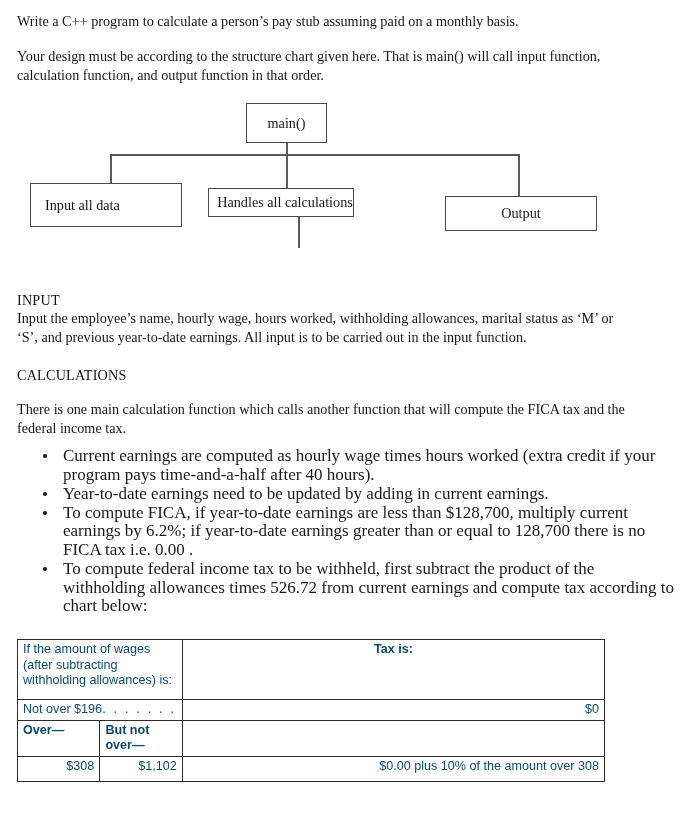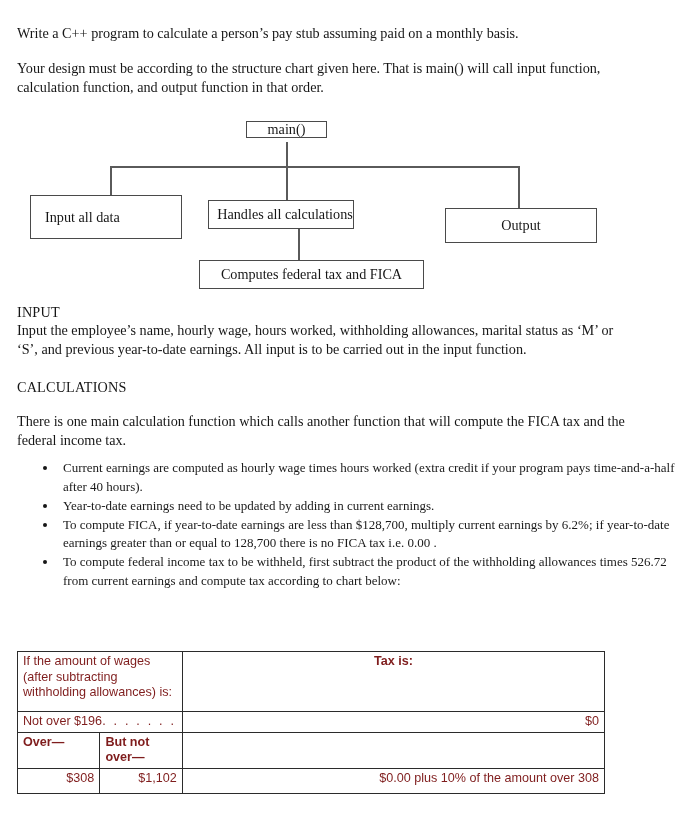--- a/index.html
+++ b/index.html
@@ -11,21 +11,20 @@
     width: 699px;
     height: 830px;
     position: relative;
     overflow: hidden;
     font-family: "Liberation Serif", "DejaVu Serif", serif;
     color: #1a1a1a;
   }
   .page {
     position: absolute;
     inset: 0;
-    margin-top: 12px;
   }
 
   
   .prose {
     position: absolute;
     font-family: "Liberation Serif", "DejaVu Serif", serif;
     font-size: 14.2px;
     line-height: 18.6px;
     color: #161616;
     text-align: left;
@@ -48,21 +47,21 @@
     width: 660px;
     margin: 0;
     padding: 0;
     list-style: none;
   }
   .bullets li {
     position: relative;
     padding-left: 46px;
     margin: 0 0 0.5px 0;
     font-family: "Liberation Serif", "DejaVu Serif", serif;
-    font-size: 13px;
+    font-size: 17px;
     line-height: 18.6px;
     width: 614px;
   }
   .bullets li .dot {
     position: absolute;
     left: 26px;
     top: 7px;
     width: 4px;
     height: 4px;
     background: #161616;
@@ -96,21 +95,21 @@
     padding-left: 14px;
   }
   .line {
     position: absolute;
     background: #5a5a5a;
   }
   .line.v { width: 1.6px; }
   .line.h { height: 1.6px; }
 
   
-  #node-main        { left: 246px; top: 14px;   width: 81px;  height: 17px; }
+  #node-main        { left: 246px; top: 8px;   width: 81px;  height: 40px; }
   #node-input       { left: 30px;  top: 88px;  width: 152px; height: 44px; }
   #node-calc        { left: 208px; top: 93px;  width: 146px; height: 29px; padding-left: 8px; }
   #node-output      { left: 445px; top: 101px; width: 152px; height: 35px; }
   #node-fedtax      { left: 199px; top: 153px; width: 225px; height: 29px; }
 
   
   #conn-main-down   { left: 286px; top: 35px;  height: 25px; }
   #conn-h-bus       { left: 110px; top: 59px;  width: 409px; }
   #conn-input-down  { left: 110px; top: 59px;  height: 29px; }
   #conn-calc-down   { left: 286px; top: 59px;  height: 34px; }
@@ -120,21 +119,21 @@
   
   .tax-table {
     position: absolute;
     left: 17px;
     top: 639px;
     width: 588px;
     border-collapse: collapse;
     table-layout: fixed;
     font-family: "Liberation Sans", "DejaVu Sans", sans-serif;
     font-size: 12.6px;
-    color: #7f1d1d;
+    color: #0c4a6e;
     background: #ffffff;
   }
   .tax-table td {
     border: 1.3px solid #2b2b2b;
     padding: 2px 5px;
     vertical-align: top;
     line-height: 15.5px;
   }
   .tax-table td.b { font-weight: bold; }
   .tax-table td.r { text-align: right; }
@@ -164,21 +163,20 @@
     <div class="line v" id="conn-fed-down"></div>
 
     <div class="node" id="node-main">main()</div>
 
     <div class="node left-align" id="node-input">Input all data</div>
 
     <div class="node" id="node-calc">Handles all calculations</div>
 
     <div class="node" id="node-output">Output</div>
 
-    <div class="node" id="node-fedtax">Computes federal tax and FICA</div>
   </div>
 
   <div class="prose" id="input-heading">INPUT</div>
   <div class="prose" id="input-body">Input the employee’s name, hourly wage, hours worked, withholding allowances, marital status as ‘M’ or ‘S’, and previous year-to-date earnings. All input is to be carried out in the input function.</div>
 
   <div class="prose" id="calc-heading">CALCULATIONS</div>
   <div class="prose" id="calc-body">There is one main calculation function which calls another function that will compute the FICA tax and the federal income tax.</div>
 
   <ul class="bullets">
     <li>

